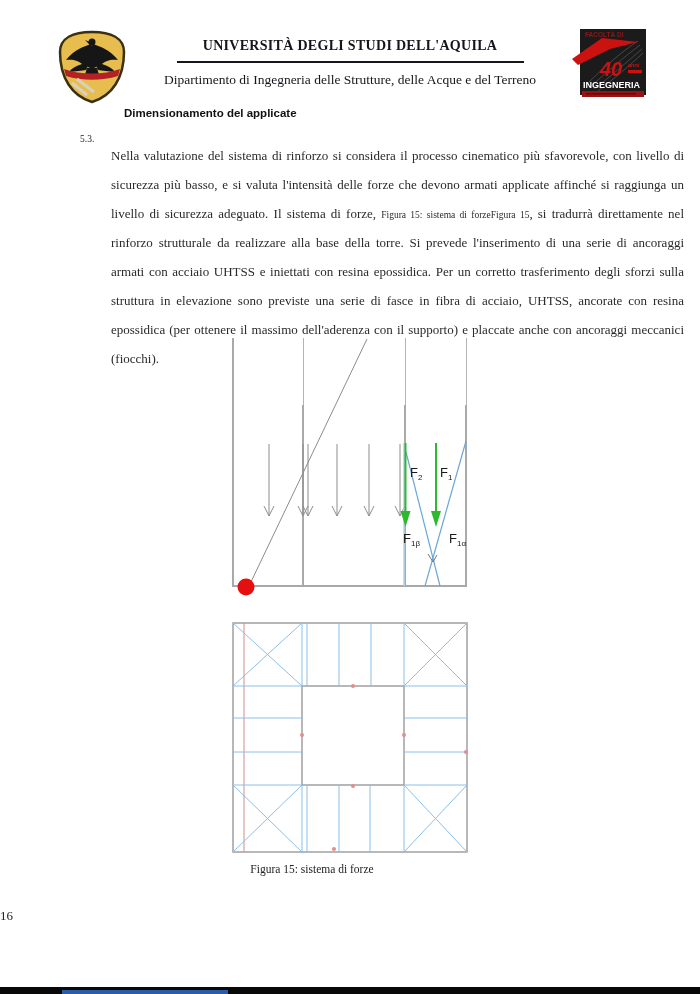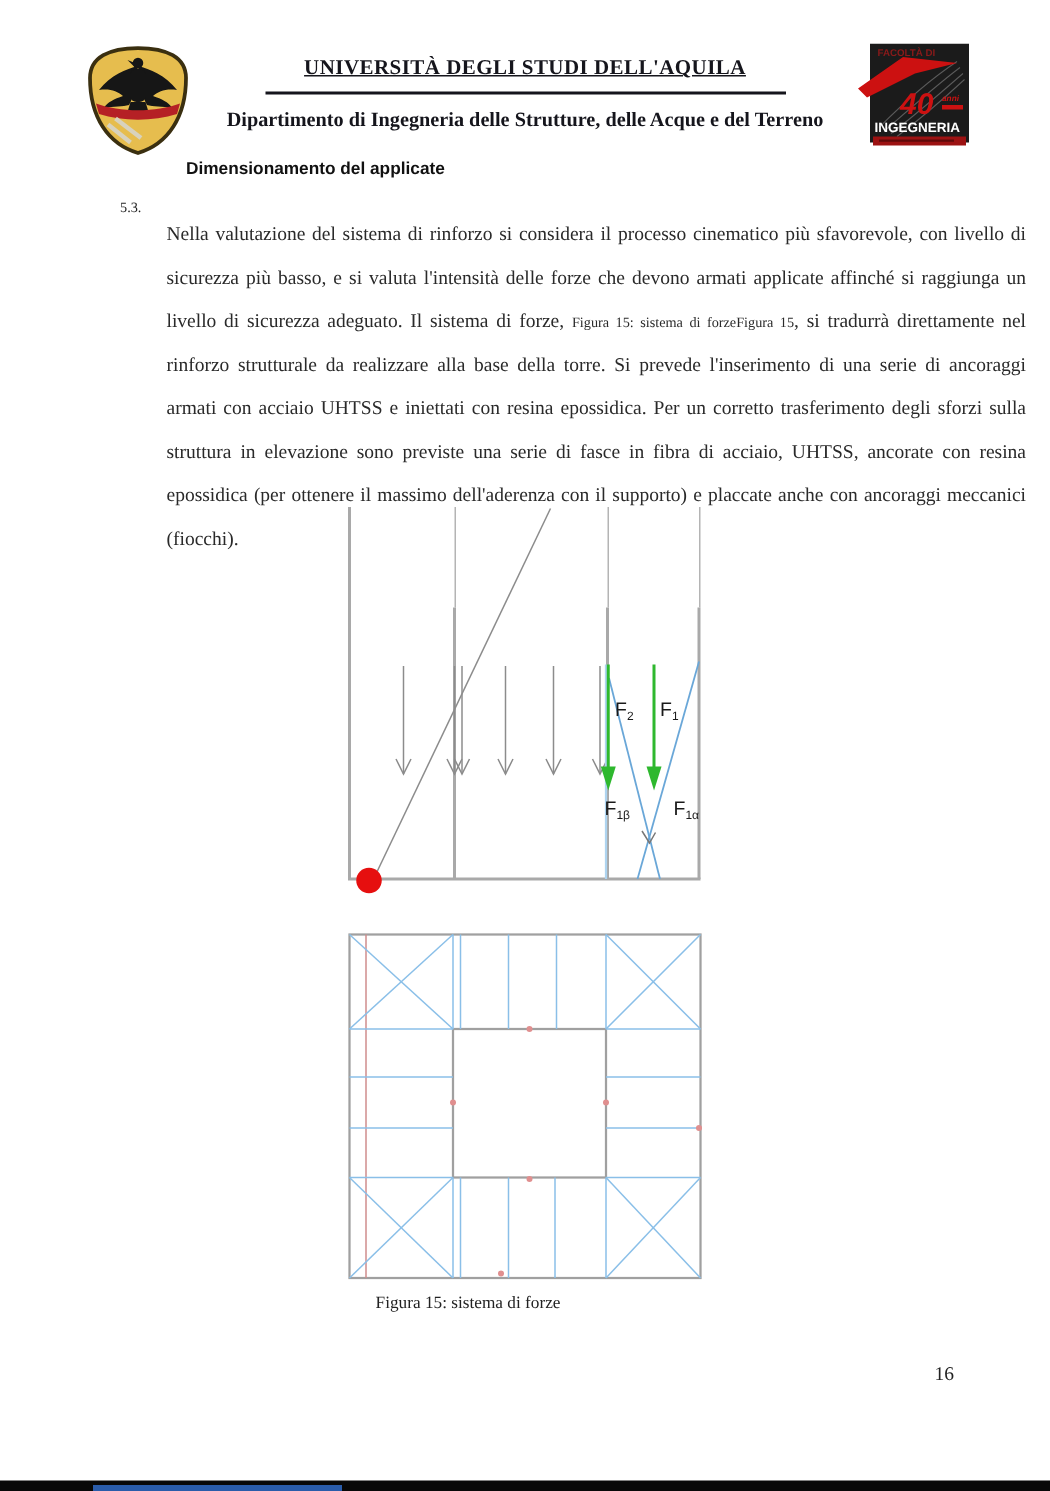--- a/index.html
+++ b/index.html
@@ -3,36 +3,36 @@
 <meta charset="utf-8">
 <style>
   html,body{margin:0;padding:0;}
   body{
     width:700px;height:994px;position:relative;background:#ffffff;
     font-family:"Liberation Serif",serif;color:#1c1c1c;overflow:hidden;
   }
   .abs{position:absolute;}
   
   .uni-title{left:130px;top:38px;width:440px;text-align:center;
-    font-size:14px;font-weight:bold;letter-spacing:.3px;color:#15151c;text-decoration:underline;}
+    font-size:14px;font-weight:bold;letter-spacing:.3px;color:#15151c;}
   .header-rule{left:177px;top:61px;width:347px;height:2px;background:#15151c;}
   .dept-title{left:95px;top:72px;width:510px;text-align:center;
-    font-size:13.5px;font-weight:bold;color:#15151c;}
+    font-size:13.5px;font-weight:normal;color:#15151c;}
   
   .sec-num{left:80px;top:110px;font-size:9.5px;color:#222;margin-top:24px;}
   .sec-title{left:124px;top:107px;font-family:"Liberation Sans",sans-serif;
     font-size:11.5px;font-weight:bold;color:#111;}
   
   .para{left:64px;top:141px;width:573px;font-size:13px;color:#2a2a2a;margin-left:47px;}
   .pline{height:29px;line-height:29px;text-align:justify;text-align-last:justify;white-space:nowrap;}
   .pline.last{text-align-last:left;}
   .pline .small{font-size:9.5px;}
   
   .fig-caption{left:0;top:863px;width:624px;text-align:center;font-size:11.5px;color:#222;}
-  .page-num{left:0;top:908px;width:636px;text-align:right;font-size:13px;color:#222;}
+  .page-num{left:0;top:908px;width:636px;font-size:13px;color:#222;}
   
   .bottom-bar{left:0;top:987px;width:700px;height:7px;background:#080808;}
   .bottom-bar .blue-seg{position:absolute;left:62px;bottom:0;width:166px;height:4px;background:#2a5caa;}
   svg{display:block;}
   .flabel{font-family:"Liberation Sans",sans-serif;font-size:13px;fill:#1a1a1a;}
   .fsub{font-size:8px;}
 </style>
 </head>
 <body>
 

